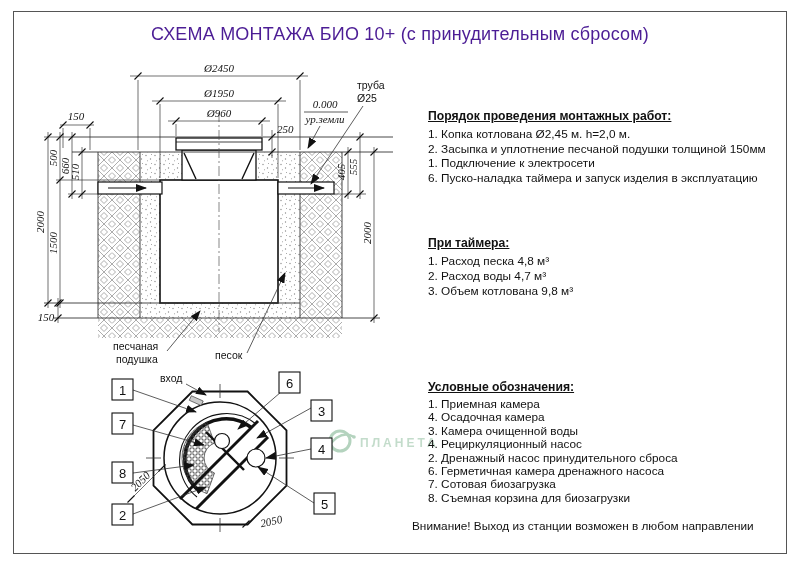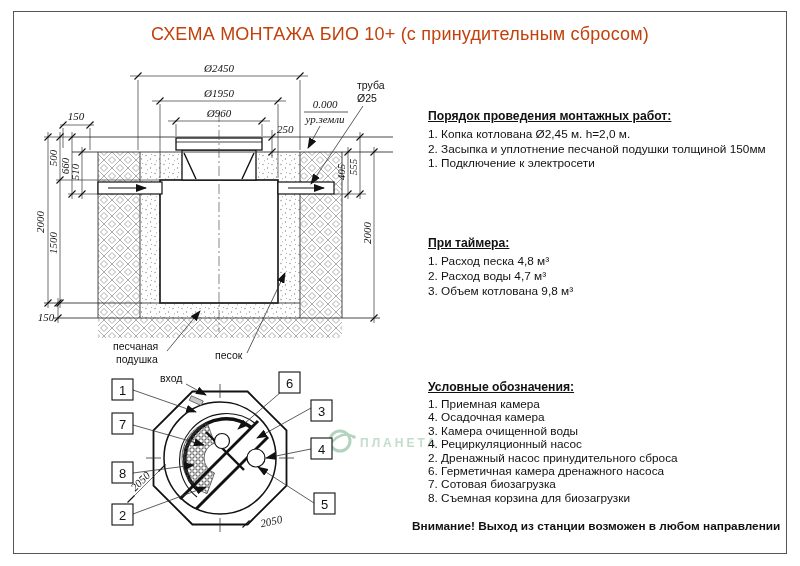--- a/index.html
+++ b/index.html
@@ -1,25 +1,25 @@
 <!DOCTYPE html>
 <html><head>
 <meta charset="utf-8">
 <style>
   html,body{margin:0;padding:0;background:#fff;}
   body{width:800px;height:566px;position:relative;font-family:"Liberation Sans",sans-serif;color:#1a1a1a;overflow:hidden;}
   .frame{position:absolute;left:13px;top:11px;width:772px;height:541px;border:1.5px solid #555;}
-  .title{position:absolute;left:14px;top:24px;width:772px;text-align:center;font-size:18px;letter-spacing:.2px;color:#c2410c;}
+  .title{position:absolute;left:14px;top:24px;width:772px;text-align:center;font-size:18px;letter-spacing:.2px;color:#4c1d95;}
   svg.drawing{position:absolute;left:0;top:0;}
   .rcol{position:absolute;left:428px;width:372px;font-size:11.8px;color:#111;}
   .rcol .hd{font-weight:bold;font-size:12.2px;text-decoration:underline;margin-bottom:4px;}
   .rcol .it{line-height:14.6px;}
   #sec-montage .it{line-height:15px;}
   #sec-legend .it{line-height:13.4px;}
-  .warning{position:absolute;left:412px;top:519px;width:372px;font-size:11.8px;color:#111;font-weight:bold;}
+  .warning{position:absolute;left:412px;top:519px;width:372px;font-size:11.8px;color:#111;}
   text{fill:#111;}
   .dim{font-family:"Liberation Serif",serif;font-style:italic;font-size:11px;}
   .lbl{font-family:"Liberation Sans",sans-serif;font-size:10.5px;}
   .co{font-family:"Liberation Sans",sans-serif;font-size:13px;}
   .wm{font-family:"Liberation Sans",sans-serif;font-size:12px;font-weight:bold;letter-spacing:3px;fill:#9cc5a9;opacity:.8;}
 </style>
 </head>
 <body>
 
 <div class="frame"></div>
@@ -283,20 +283,21 @@
       </g>
     </g>
   </g>
 </svg>
 
 <div class="rcol" id="sec-procedure" style="top:109px">
   <div class="hd">Порядок проведения монтажных работ:</div>
   <div class="it">1. Копка котлована Ø2,45 м. h=2,0 м.</div>
   <div class="it">2. Засыпка и уплотнение песчаной подушки толщиной 150мм</div>
   <div class="it">1. Подключение к электросети</div>
+  <div class="it">6. Пуско-наладка таймера и запуск изделия в эксплуатацию</div>
 </div>
 
 <div class="rcol" id="sec-montage" style="top:236px">
   <div class="hd">При таймера:</div>
   <div class="it">1. Расход песка 4,8 м³</div>
   <div class="it">2. Расход воды 4,7 м³</div>
   <div class="it">3. Объем котлована 9,8 м³</div>
 </div>
 
 <div class="rcol" id="sec-legend" style="top:380px">

